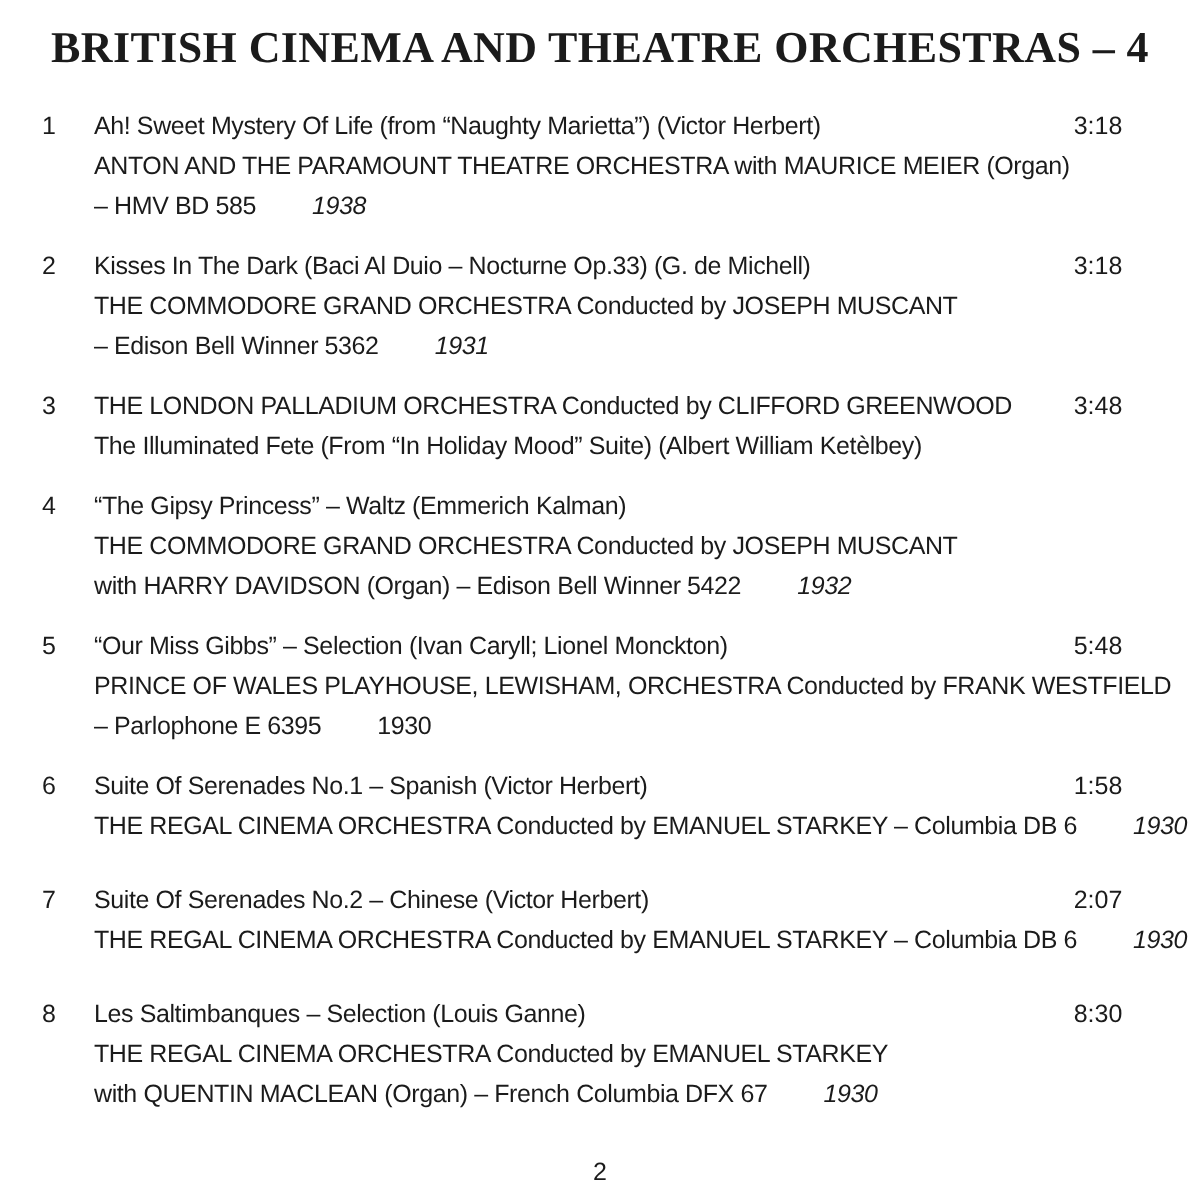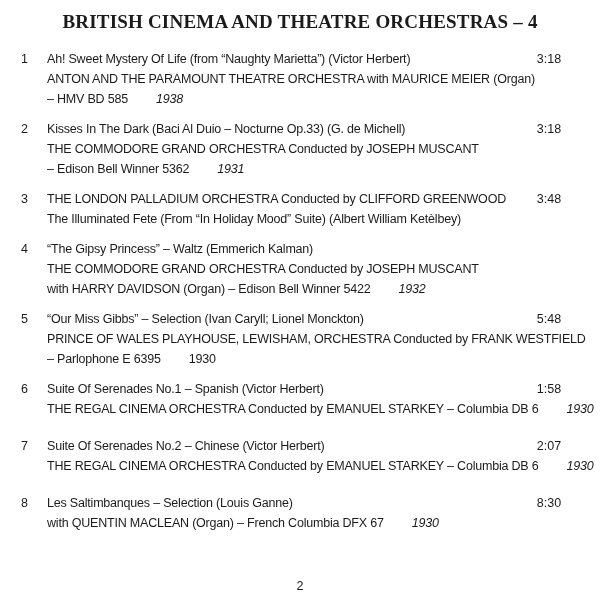--- a/index.html
+++ b/index.html
@@ -3,21 +3,21 @@
 <meta charset="utf-8">
 <style>
   html,body { margin:0; padding:0; background:#ffffff; }
   .page {
     width:600px; height:600px; background:#ffffff; color:#1b1b1b;
     font-family:"Liberation Sans", sans-serif;
     position:relative; overflow:hidden; box-sizing:border-box;
   }
   .title {
     font-family:"Liberation Serif", serif;
-    font-weight:bold; font-size:19px; letter-spacing:0.2px;
+    font-weight:bold; font-size:22px; letter-spacing:0.2px;
     text-align:center; padding-top:11px; margin:0 0 16px 0;
   }
   .tracks { padding:0 30px 0 21px; }
   .track { display:flex; margin-bottom:10px; }
   .track:nth-child(6), .track:nth-child(7) { margin-bottom:17px; }
   .num  { flex:none; width:26px; font-size:12.5px; line-height:20px; }
   .content { flex:1; min-width:0; }
   .line { font-size:12.5px; line-height:20px; letter-spacing:-0.2px; white-space:nowrap; }
   .dur  { flex:none; width:42px; text-align:center; font-size:12.5px; line-height:20px; }
   .year { font-style:italic; margin-left:28px; }
@@ -99,20 +99,21 @@
         <div class="line">Suite Of Serenades No.2 – Chinese (Victor Herbert)</div>
         <div class="line"><span>THE REGAL CINEMA ORCHESTRA Conducted by EMANUEL STARKEY – Columbia DB 6</span><span class="year">1930</span></div>
       </div>
       <div class="dur">2:07</div>
     </div>
 
     <div class="track">
       <div class="num">8</div>
       <div class="content">
         <div class="line">Les Saltimbanques – Selection (Louis Ganne)</div>
+        <div class="line">THE REGAL CINEMA ORCHESTRA Conducted by EMANUEL STARKEY</div>
         <div class="line"><span>with QUENTIN MACLEAN (Organ) – French Columbia DFX 67</span><span class="year">1930</span></div>
       </div>
       <div class="dur">8:30</div>
     </div>
 
   </div>
 
   <div class="page-number">2</div>
 
 </div>

